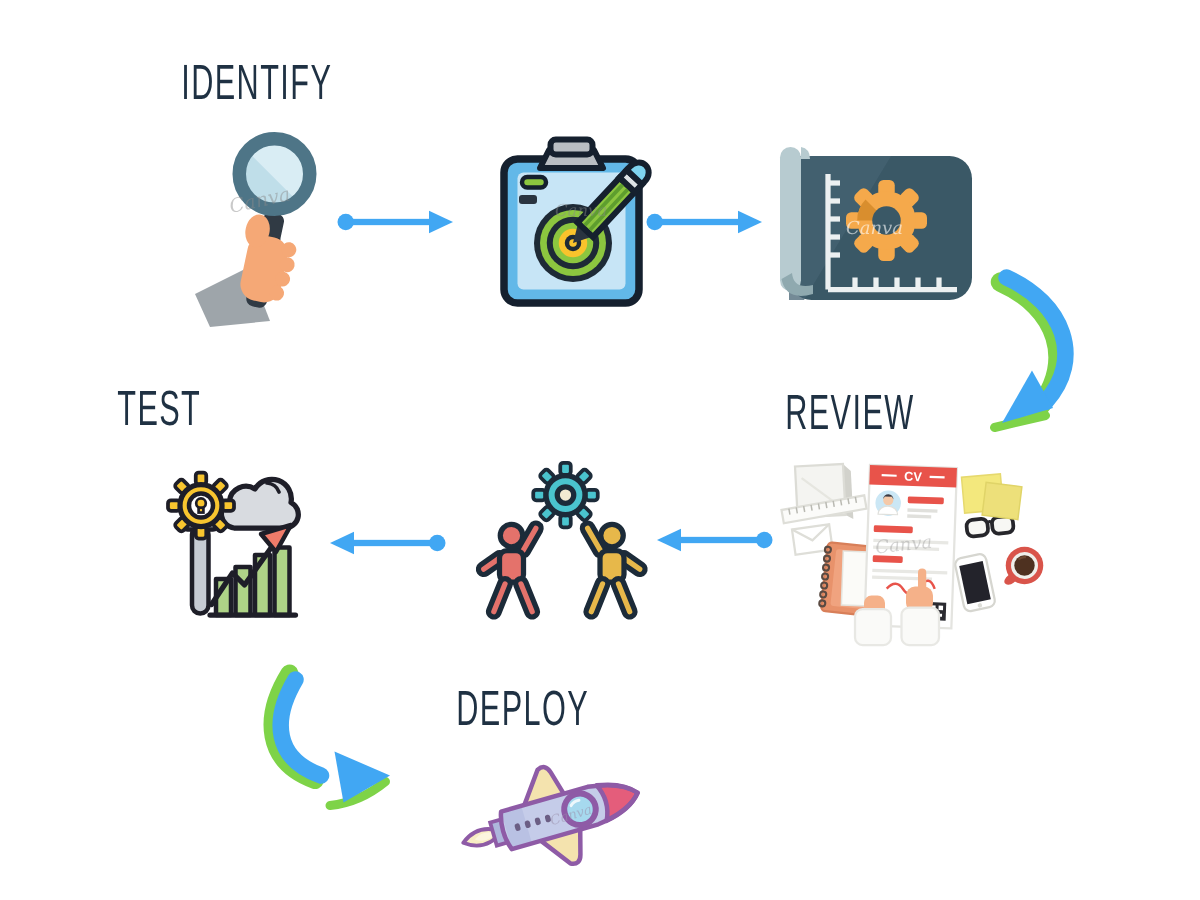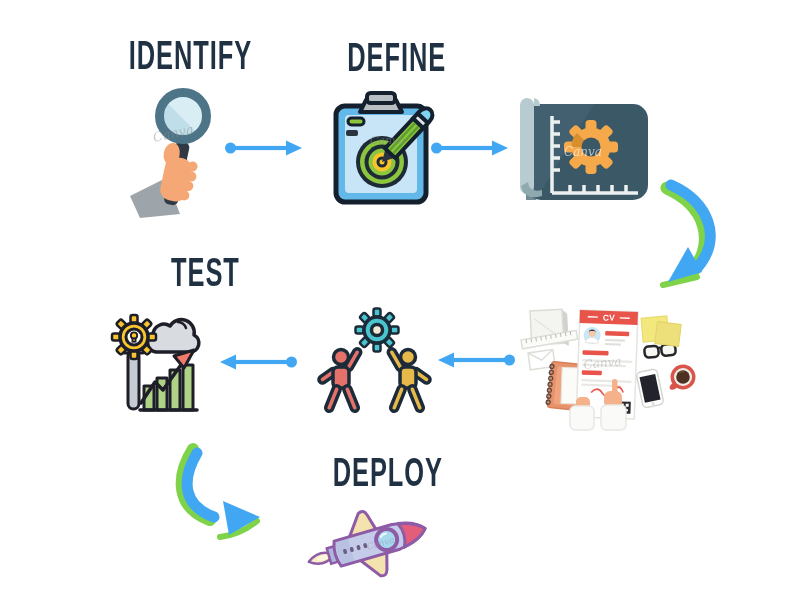--- a/index.html
+++ b/index.html
@@ -1,22 +1,22 @@
 <!DOCTYPE html>
 <html><head>
 <meta charset="utf-8">
 <style>
   html,body{margin:0;padding:0;background:#fff;}
   .stage{
     position:relative;width:800px;height:600px;background:#ffffff;
     overflow:hidden;font-family:"Liberation Sans",sans-serif;
   }
   .label{
-    position:absolute;width:200px;text-align:right;
-    font-weight:700;font-size:41px;line-height:34px;color:#1f3143;
+    position:absolute;width:200px;text-align:left;
+    font-weight:400;font-size:33px;line-height:34px;color:#1f3143;
   }
   .cond{
     display:inline-block;transform:scaleX(0.62);transform-origin:center;
     letter-spacing:1.5px;white-space:nowrap;
   }
   .abs{position:absolute;}
   svg{display:block;overflow:visible;}
   .wm{font-family:"DejaVu Serif",serif;font-style:italic;}
 </style>
 </head>
@@ -59,23 +59,20 @@
     </g>
     <text class="wm" x="26" y="60" transform="rotate(-12 26 60)" font-size="13" fill="#8a8a8a" opacity="0.45">Canva</text>
   </svg>
 
   <svg class="abs" style="left:224px;top:139px;" width="80" height="18" viewBox="0 0 80 18">
     <circle cx="6.5" cy="9" r="5.5" fill="#41a7f3"></circle>
     <rect x="6.5" y="6.9" width="56" height="4.2" fill="#41a7f3"></rect>
     <polygon points="62,1.5 78,9 62,16.5" fill="#41a7f3"></polygon>
   </svg>
 
-  <div class="label" style="left:276px;top:40px;">
-    <span class="cond">DEFINE</span>
-  </div>
 
   <svg class="abs" style="left:322px;top:88px;" width="118" height="118" viewBox="0 0 118 118">
     <g>
       <rect x="14" y="18" width="90" height="96" rx="9" fill="#62B8E8" stroke="#15202E" stroke-width="5"></rect>
       <rect x="23" y="27" width="72" height="78" rx="4" fill="#C7E5F6"></rect>
       <polygon points="38,24 44,12 74,12 80,24" fill="#B9BEC3" stroke="#15202E" stroke-width="4" stroke-linejoin="round"></polygon>
       <rect x="45" y="5" width="28" height="10" rx="3.5" fill="#B9BEC3" stroke="#15202E" stroke-width="4"></rect>
     </g>
     <rect x="26" y="30" width="16" height="7" rx="3.5" fill="#8CC63F" stroke="#15202E" stroke-width="3"></rect>
     <rect x="24" y="42" width="12" height="6" rx="2" fill="#2A3440"></rect>
@@ -300,20 +297,23 @@
         </g>
     </g>
   </svg>
 
   <svg class="abs" style="left:436px;top:351px;" width="80" height="18" viewBox="0 0 80 18">
     <circle cx="73.5" cy="9" r="5.5" fill="#41a7f3"></circle>
     <rect x="17" y="6.9" width="56" height="4.2" fill="#41a7f3"></rect>
     <polygon points="18,1.5 2,9 18,16.5" fill="#41a7f3"></polygon>
   </svg>
 
+  <div class="label" style="left:497px;top:258px;">
+    <span class="cond">REVIEW</span>
+  </div>
 
   <svg class="abs" style="left:518px;top:305px;" width="180" height="125" viewBox="0 0 180 125">
     <g transform="translate(12,6) rotate(-3)">
       <polygon points="32,0 37,5 37,37 32,34" fill="#D2D2CC"></polygon>
       <rect x="0" y="0" width="32" height="34" fill="#F4F4F1" stroke="#DCDCD6" stroke-width="1.5"></rect>
       <line x1="4" y1="8" x2="26" y2="26" stroke="#E6E6E0" stroke-width="1.5"></line>
     </g>
     <g transform="translate(3,35) rotate(-10)">
       <rect x="0" y="0" width="56" height="9" fill="#FBFBF9" stroke="#DEDED8" stroke-width="1.5"></rect>
       <g stroke="#B9B9B2" stroke-width="1">

